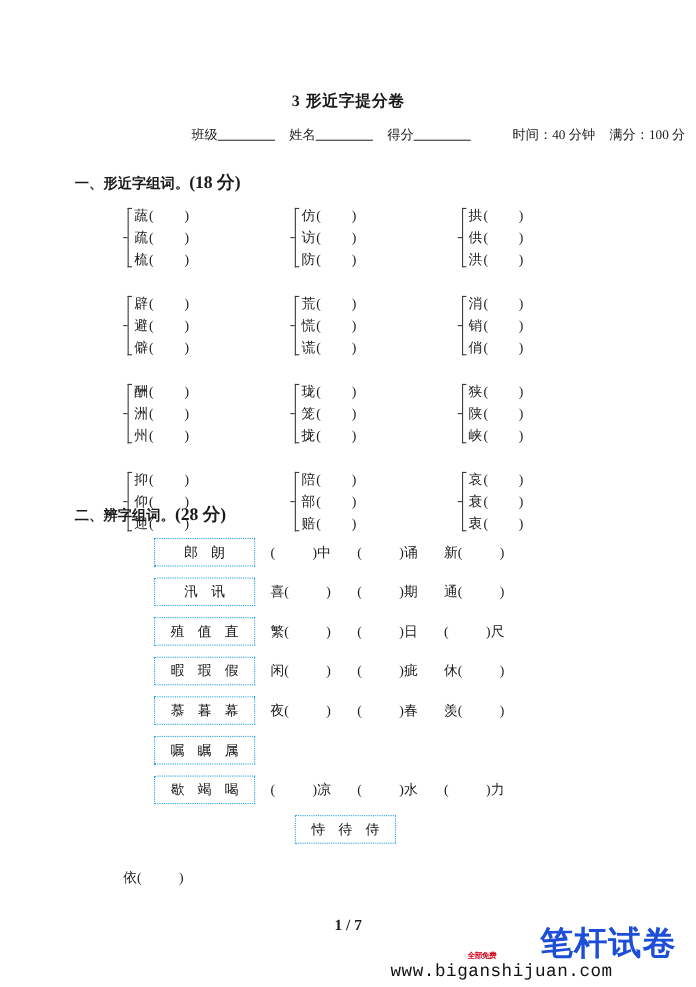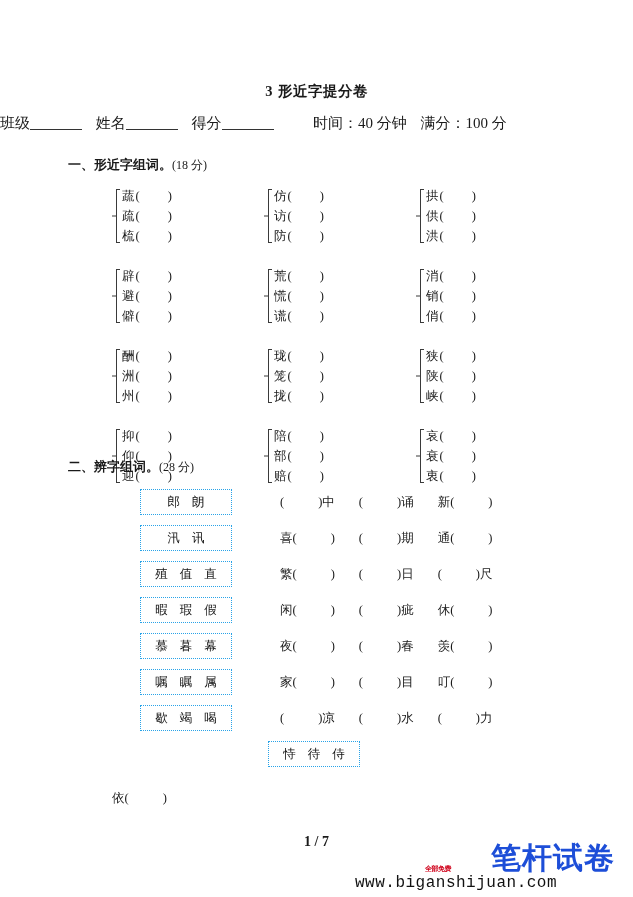--- a/index.html
+++ b/index.html
@@ -25,41 +25,41 @@
     letter-spacing:.5px;
     margin:0;
     position:absolute;
     top:82px;left:0;right:0;
   }
   .doc-title .num{margin-right:5px;}
   
   .info-line{
     position:absolute;
     top:114px;left:0;right:0;
-    text-align:left;
-    font-size:15px;
+    text-align:right;
+    font-size:12px;
     white-space:nowrap;
   }
   .info-line .seg{margin-right:10px;}
   .blank-ul{
     display:inline-block;
     width:52px;
     border-bottom:1px solid #333;
     height:13px;
     vertical-align:-2px;
   }
   .info-line .spacer{display:inline-block;width:22px;}
   
   .section-heading{
     position:absolute;
     left:68px;
     font-size:13px;
     font-weight:bold;
   }
-  .section-heading .pts{font-weight:normal;font-size:12px;margin-top:36px;}
+  .section-heading .pts{font-weight:bold;font-size:16px;margin-top:36px;}
   #sec1-heading{top:156px;}
   #sec2-heading{top:458px;}
   
   .brace-area{
     position:absolute;
     left:112px;
     top:186px;
     width:470px;
   }
   .brace-block{
@@ -135,21 +135,20 @@
     align-items:center;
     justify-content:center;
     font-size:12.5px;
     color:#111;
     margin-right:14px;
   }
   .charbox .c{margin:0 6px;}
   .answers{
     font-size:12.5px;
     white-space:nowrap;
-    margin-left:34px;
   }
   .answers .slot{margin-right:24px;display:inline-block;}
   .answers .slot:last-child{margin-right:0;}
   .blank-paren{display:inline-block;width:34px;}
   
   .trailing{
     position:absolute;
     left:112px;
     top:790px;
     font-size:12.5px;
@@ -403,21 +402,20 @@
           <span class="c">幕</span>
         </div>
         <div class="answers"><span class="slot"><span>夜</span><span>(</span><span class="blank-paren"></span><span>)</span><span></span></span><span class="slot"><span></span><span>(</span><span class="blank-paren"></span><span>)</span><span>春</span></span><span class="slot"><span>羡</span><span>(</span><span class="blank-paren"></span><span>)</span><span></span></span></div>
       </div>
       <div class="pick-row">
         <div class="charbox">
           <span class="c">嘱</span>
           <span class="c">瞩</span>
           <span class="c">属</span>
         </div>
-        <div class="answers"><span class="slot"><span>家</span><span>(</span><span class="blank-paren"></span><span>)</span><span></span></span><span class="slot"><span></span><span>(</span><span class="blank-paren"></span><span>)</span><span>目</span></span><span class="slot"><span>叮</span><span>(</span><span class="blank-paren"></span><span>)</span><span></span></span></div>
       </div>
       <div class="pick-row">
         <div class="charbox">
           <span class="c">歇</span>
           <span class="c">竭</span>
           <span class="c">喝</span>
         </div>
         <div class="answers"><span class="slot"><span></span><span>(</span><span class="blank-paren"></span><span>)</span><span>凉</span></span><span class="slot"><span></span><span>(</span><span class="blank-paren"></span><span>)</span><span>水</span></span><span class="slot"><span></span><span>(</span><span class="blank-paren"></span><span>)</span><span>力</span></span></div>
       </div>
       <div class="pick-row indented">

